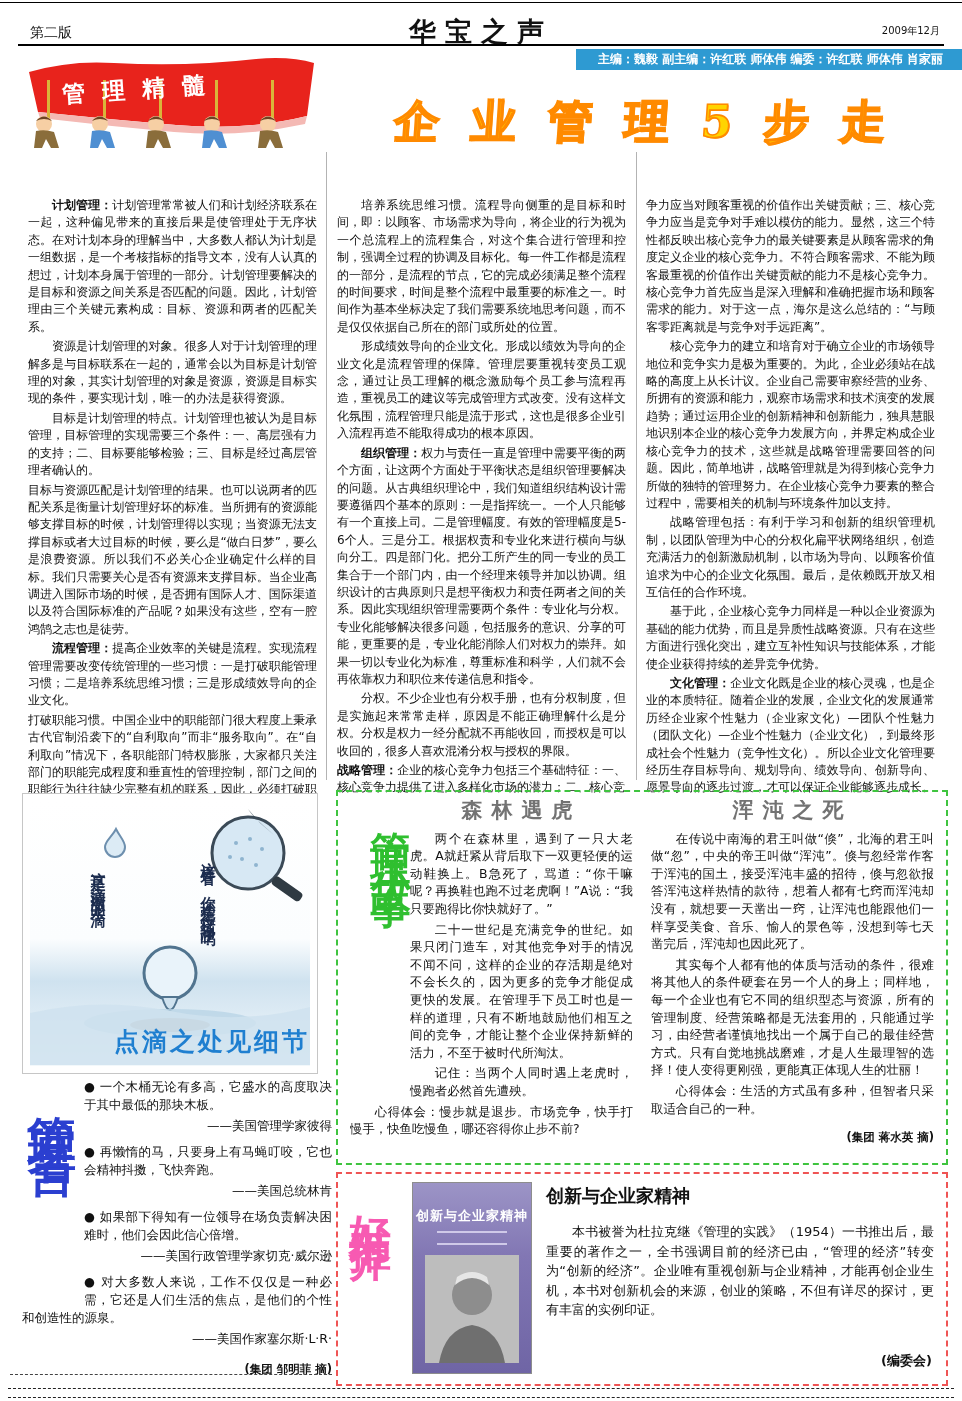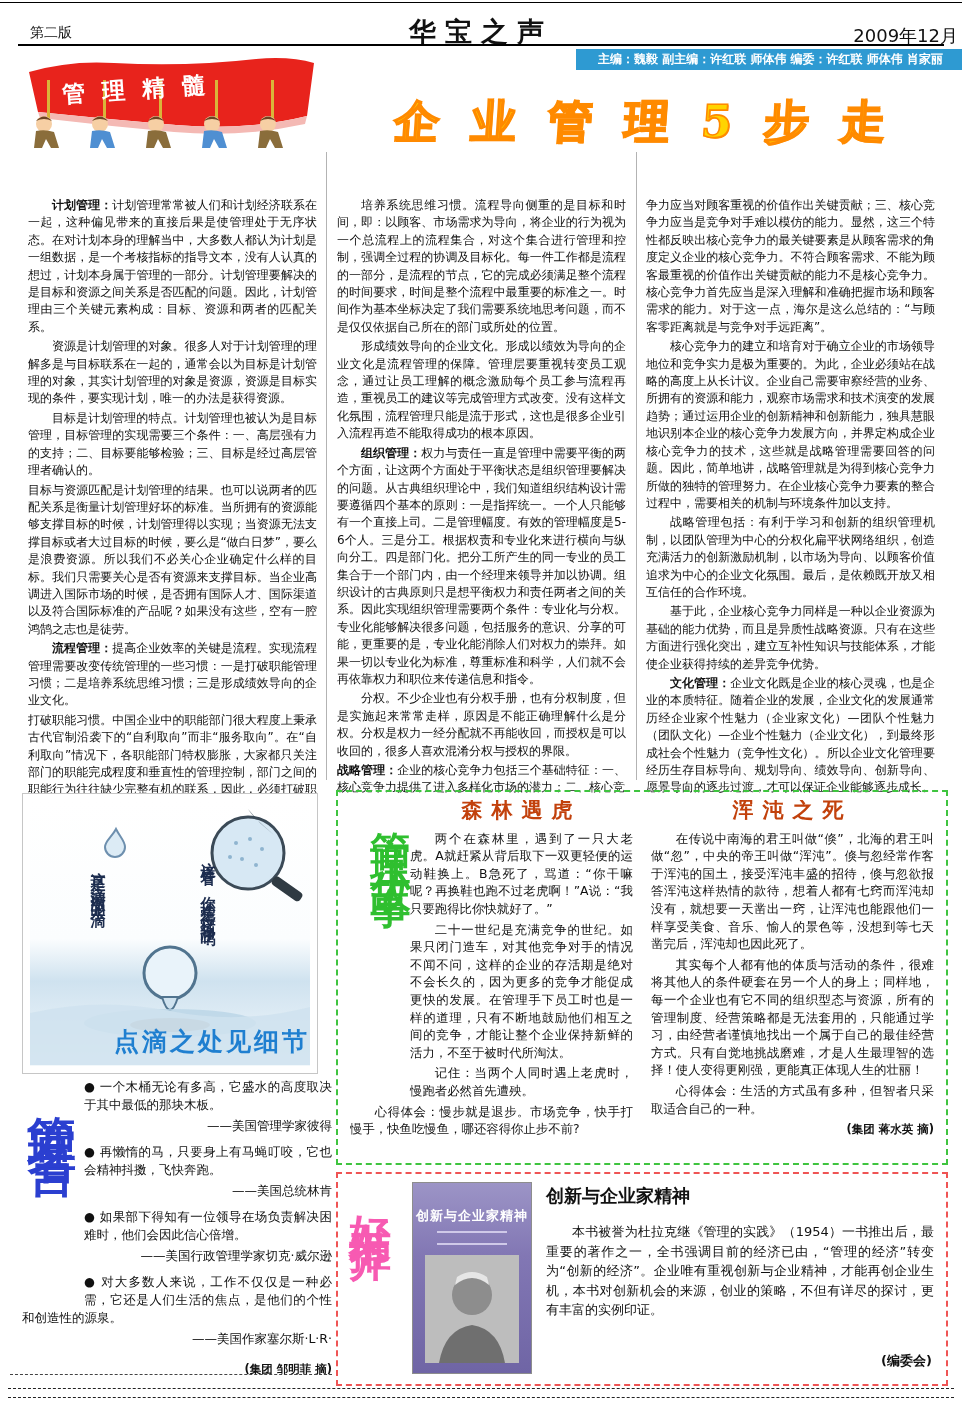--- a/index.html
+++ b/index.html
@@ -2,21 +2,21 @@
 <html><head>
 <meta charset="utf-8">
 <style>
   html,body{margin:0;padding:0;background:#e8e8e8;}
   .page{position:relative;width:962px;height:1401px;background:#fff;margin:0 auto;
         font-family:"DejaVu Sans","Liberation Sans",sans-serif;color:#111;overflow:hidden;}
   .topline{position:absolute;top:2px;left:0;width:962px;border-top:1px solid #000;}
   .edition{position:absolute;top:24px;left:30px;font-size:14px;}
   .masthead{position:absolute;top:14px;left:0;width:100%;text-align:center;font-size:27px;
             font-weight:900;letter-spacing:9px;font-family:"DejaVu Serif","Liberation Serif",serif;}
-  .issuedate{position:absolute;top:24px;right:4px;font-size:18px;}
+  .issuedate{position:absolute;top:24px;right:22px;font-size:10px;}
   .headrule{position:absolute;top:44px;left:18px;width:926px;border-top:2px solid #000;}
   .staffbar{position:absolute;top:49px;left:553px;width:389px;height:21px;background:#2e9ad2;
             color:#fff;font-size:12px;font-weight:bold;line-height:21px;text-align:center;margin-left:23px;}
   
   .banner{position:absolute;top:54px;left:26px;width:292px;height:96px;}
   .banner svg{position:absolute;top:0;left:0;}
   .banner-title{position:absolute;top:17px;left:36px;width:240px;color:#fff;font-size:23px;
             font-weight:bold;letter-spacing:17px;transform:rotate(-4deg);white-space:nowrap;}
   
   .headline{position:absolute;top:92px;left:348px;width:592px;text-align:center;font-size:45px;
@@ -24,21 +24,21 @@
             text-shadow:0 0 1px #ff8a00,1px 1px 0 #ff8a00;letter-spacing:8px;
             font-family:"DejaVu Serif","Liberation Serif",serif;transform:skewX(-4deg);}
   
   .article{position:absolute;top:152px;left:28px;width:908px;height:634px;display:flex;gap:20px;}
   .col{width:289px;height:634px;overflow:hidden;font-size:12px;line-height:17.4px;text-align:justify;margin-top:45px;}
   .col p{margin:0 0 2px 0;}
   .col p.ind{text-indent:2em;}
   .lead{font-weight:bold;}
   .colsep1{position:absolute;top:152px;left:326px;height:628px;border-left:1px solid #b3b3b3;}
   .colsep2{position:absolute;top:152px;left:636px;height:628px;border-left:1px solid #b3b3b3;}
-  .credit{font-weight:bold;font-size:11.5px;text-align:right;margin-top:4px;}
+  .credit{font-weight:bold;font-size:11.5px;text-align:right;margin-top:12px;}
   
   .poster{position:absolute;top:793px;left:22px;width:296px;height:281px;border:1px solid #c6c6c6;
           background:#fff;padding:7px;box-sizing:border-box;}
   .poster-inner{position:relative;width:100%;height:100%;overflow:hidden;
           background:linear-gradient(180deg,#ffffff 0%,#fbfdfe 52%,#cfe2ef 68%,#dfecf5 82%,#f2f8fb 100%);}
   .vcap{position:absolute;writing-mode:vertical-rl;text-orientation:upright;color:#1c2c4e;
         font-family:"DejaVu Serif","Liberation Serif",serif;font-size:15px;letter-spacing:5px;font-weight:bold;}
   .cap-left{left:58px;top:58px;height:200px;}
   .cap-right{left:168px;top:48px;height:215px;}
   .poster-slogan{position:absolute;bottom:8px;left:0;width:100%;text-align:right;color:#1f7fd0;
@@ -50,21 +50,21 @@
         font-family:"DejaVu Serif","Liberation Serif",serif;}
   .quote{font-size:12.5px;line-height:18px;text-align:justify;margin-bottom:4px;}
   .quote-author{font-size:12.5px;text-align:right;margin-bottom:8px;}
   .quotes .credit{margin-top:14px;}
   .quotes-dash{position:absolute;top:1374px;left:10px;width:322px;border-top:1px dashed #444;}
   
   .stories{position:absolute;top:790px;left:336px;width:612px;height:375px;border:2px dashed #3fc43f;
         box-sizing:border-box;padding:8px 12px;display:flex;gap:18px;}
   .story{flex:1;font-size:12.4px;line-height:17.6px;text-align:justify;overflow:hidden;}
   .story p{margin:0 0 3px 0;text-indent:2em;}
-  .story-title{text-align:center;color:#c2410c;font-size:21px;font-weight:bold;letter-spacing:9px;
+  .story-title{text-align:center;color:#737373;font-size:21px;font-weight:bold;letter-spacing:9px;
         margin:2px 0 10px 0;text-indent:0;}
   .stories-vtitle{float:left;width:50px;height:302px;writing-mode:vertical-rl;text-orientation:upright;
         color:#2fbf2f;font-size:40px;font-weight:900;letter-spacing:14px;margin-right:10px;
         font-family:"DejaVu Serif","Liberation Serif",serif;}
   
   .bookbox{position:absolute;top:1172px;left:336px;width:612px;height:214px;border:2px dashed #ef5454;
         box-sizing:border-box;padding:8px 12px;display:flex;gap:14px;}
   .book-vtitle{width:48px;height:192px;writing-mode:vertical-rl;text-orientation:upright;color:#f75ab2;
         font-size:42px;font-weight:900;letter-spacing:8px;
         font-family:"DejaVu Serif","Liberation Serif",serif;}

